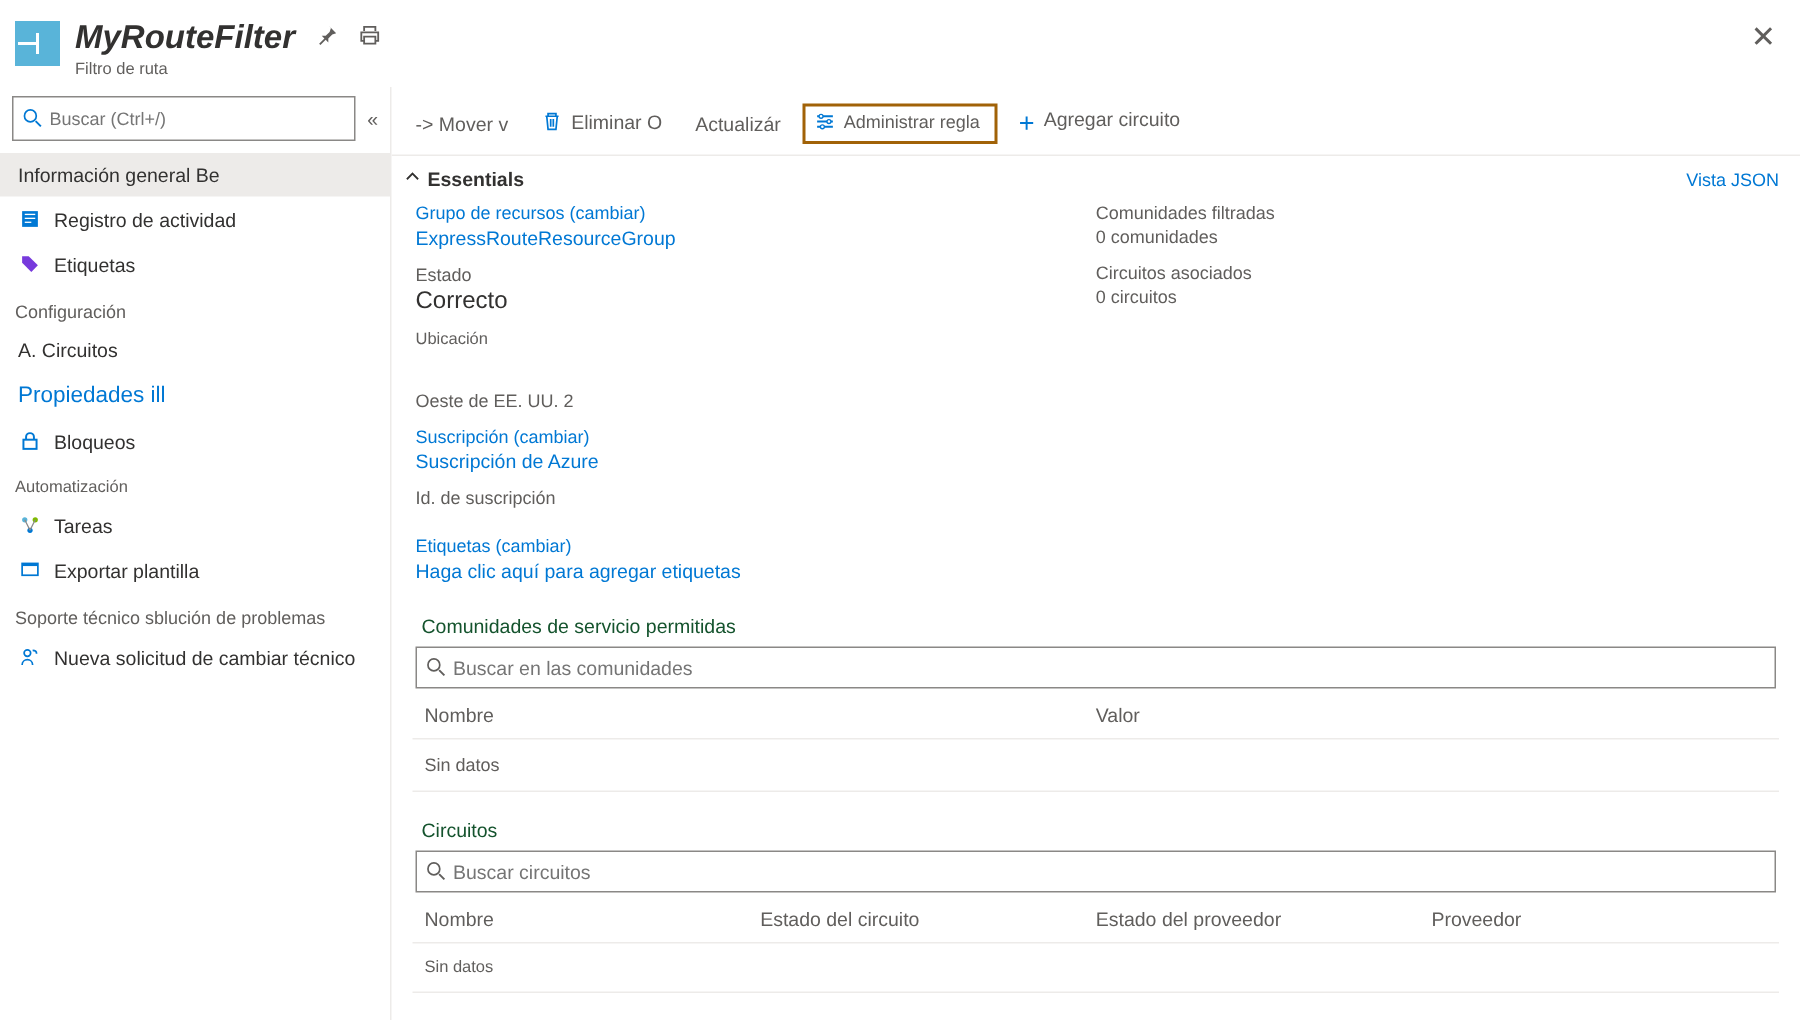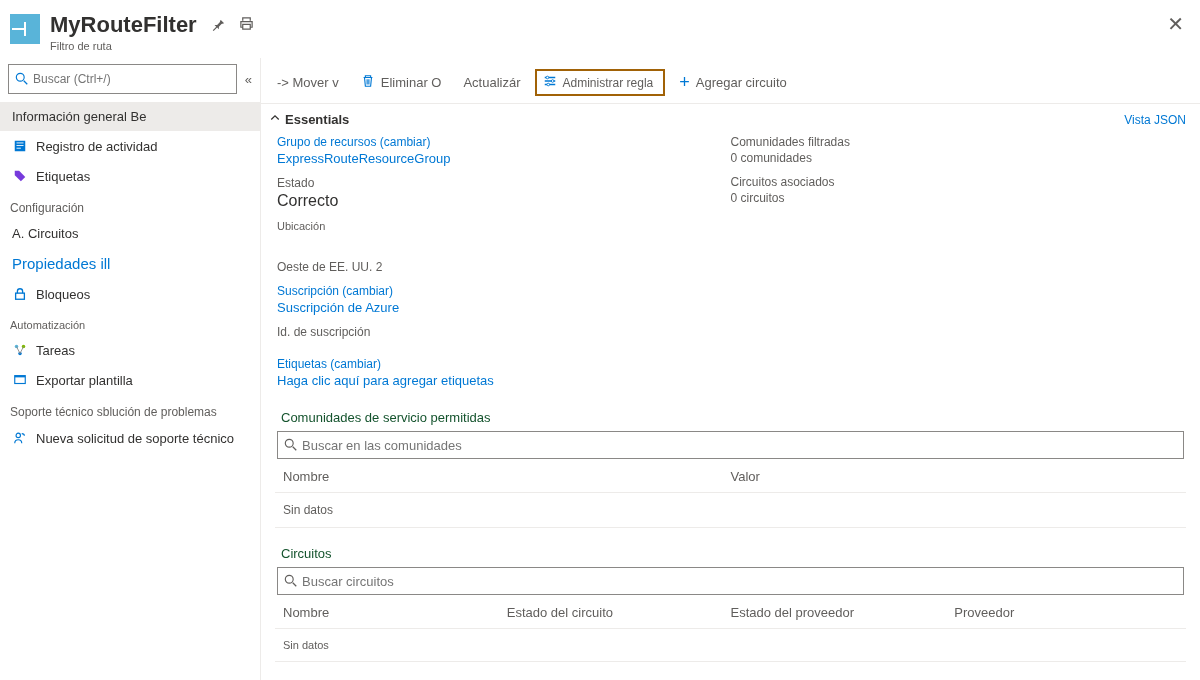--- a/index.html
+++ b/index.html
@@ -3,39 +3,39 @@
 <meta charset="utf-8">
 <style>
   * { box-sizing: border-box; margin: 0; padding: 0; font-family: "Segoe UI", Arial, sans-serif; }
   body { width: 1200px; height: 680px; background: #fff; color: #323130; font-size: 13px; overflow: hidden; }
   .header { display: flex; align-items: flex-start; padding: 12px 16px 6px 10px; }
   .res-icon { width: 30px; height: 30px; background: #59b4d9; position: relative; margin-right: 10px; margin-top:2px; }
   .res-icon::before { content:""; position:absolute; width:14px; height:2px; background:#fff; top:14px; left:2px; }
   .res-icon::after { content:""; position:absolute; width:2px; height:14px; background:#fff; top:8px; left:14px; }
   .title-block { flex: 1; }
   .title-line { display:flex; align-items: center; gap:14px; }
-  .title-line h1 { font-size: 22px; font-weight: 600; color:#323130; }
+  .title-line h1 { font-size: 22px; font-weight: 600; color:#323130;font-style:italic; }
   .subtitle { font-size: 11px; color: #605e5c; margin-top:2px; }
   .pin-icon, .print-icon { color:#605e5c; cursor:pointer; font-size:15px; }
   .close-x { font-size:20px; color:#605e5c; cursor:pointer; margin-left:auto; }
   .body { display:flex; height: calc(100% - 52px); }
   .sidebar { width: 260px; border-right: none; padding: 6px 0 0 0; }
   .search-row { display:flex; align-items:center; padding: 0 8px 8px 8px; gap:8px; }
   .search-box { flex:1; border:1px solid #8a8886; height:30px; display:flex; align-items:center; padding:0 6px; }
   .search-box svg { color:#0078d4; }
   .search-box input { border:none; outline:none; flex:1; font-size:12px; color:#605e5c; margin-left:4px; }
   .collapse-chevrons { color:#605e5c; cursor:pointer; font-size:13px; }
   .nav-item { display:flex; align-items:center; gap:8px; padding: 7px 8px 7px 12px; font-size:13px; color:#323130; cursor:pointer; }
   .nav-item.selected { background:#edebe9; }
   .nav-item.sub { color:#0078d4; }
   .section-label { font-size:12px; color:#605e5c; padding: 10px 8px 4px 10px; }
   .nav-icon { width:16px; height:16px; display:inline-flex; align-items:center; justify-content:center; }
   .main { flex:1; overflow-y:auto; border-left: 1px solid #edebe9; }
   .toolbar { display:flex; align-items:center; gap:6px; padding: 10px 8px 6px 8px; border-bottom: 1px solid #edebe9; color:#605e5c; font-size:13px; }
-  .tb-btn { display:flex; align-items:center; gap:6px; padding: 4px 8px; cursor:pointer; color:#605e5c; }
+  .tb-btn { display:flex; align-items:flex-start; gap:6px; padding: 4px 8px; cursor:pointer; color:#605e5c; }
   .tb-btn.hl { border:2px solid #a16207; padding: 3px 10px 3px 6px; font-size:12px;}
   .tb-btn .ico { color:#0078d4; }
   .essentials-hdr { display:flex; align-items:center; padding:8px 14px 4px 8px; }
   .essentials-hdr .chev { cursor:pointer; margin-right:4px; }
   .essentials-hdr .lbl { font-weight:600; font-size:13px; }
   .essentials-hdr .json { margin-left:auto; color:#0078d4; font-size:12px; cursor:pointer; }
   .ess-grid { display:flex; padding: 4px 16px 8px 16px; }
   .ess-col { flex:1; }
   .ess-field { margin-bottom: 10px; }
   .ess-label { font-size:12px; color:#605e5c; }
@@ -154,21 +154,21 @@
 
     <div class="section-label">Soporte técnico sblución de problemas</div>
     <div class="nav-item">
       <span class="nav-icon">
           <svg width="14" height="14" viewBox="0 0 16 16">
             <circle cx="6" cy="5" r="2.5" fill="none" stroke="#0078d4" stroke-width="1.3"></circle>
             <path d="M2 14c0-2.5 2-4 4-4s4 1.5 4 4" fill="none" stroke="#0078d4" stroke-width="1.3"></path>
             <path d="M10 3c2 0 3 1 3 2.5" fill="none" stroke="#0078d4" stroke-width="1.3"></path>
           </svg>
         </span>
-      <span>Nueva solicitud de soporte técnico</span>
+      <span>Nueva solicitud de cambiar técnico</span>
     </div>
   </div>
 
   <div class="main">
     <div class="toolbar">
       <div class="tb-btn">
         <span>-&gt; Mover v</span>
       </div>
       <div class="tb-btn">
         <span class="ico"><svg width="14" height="14" viewBox="0 0 16 16">

